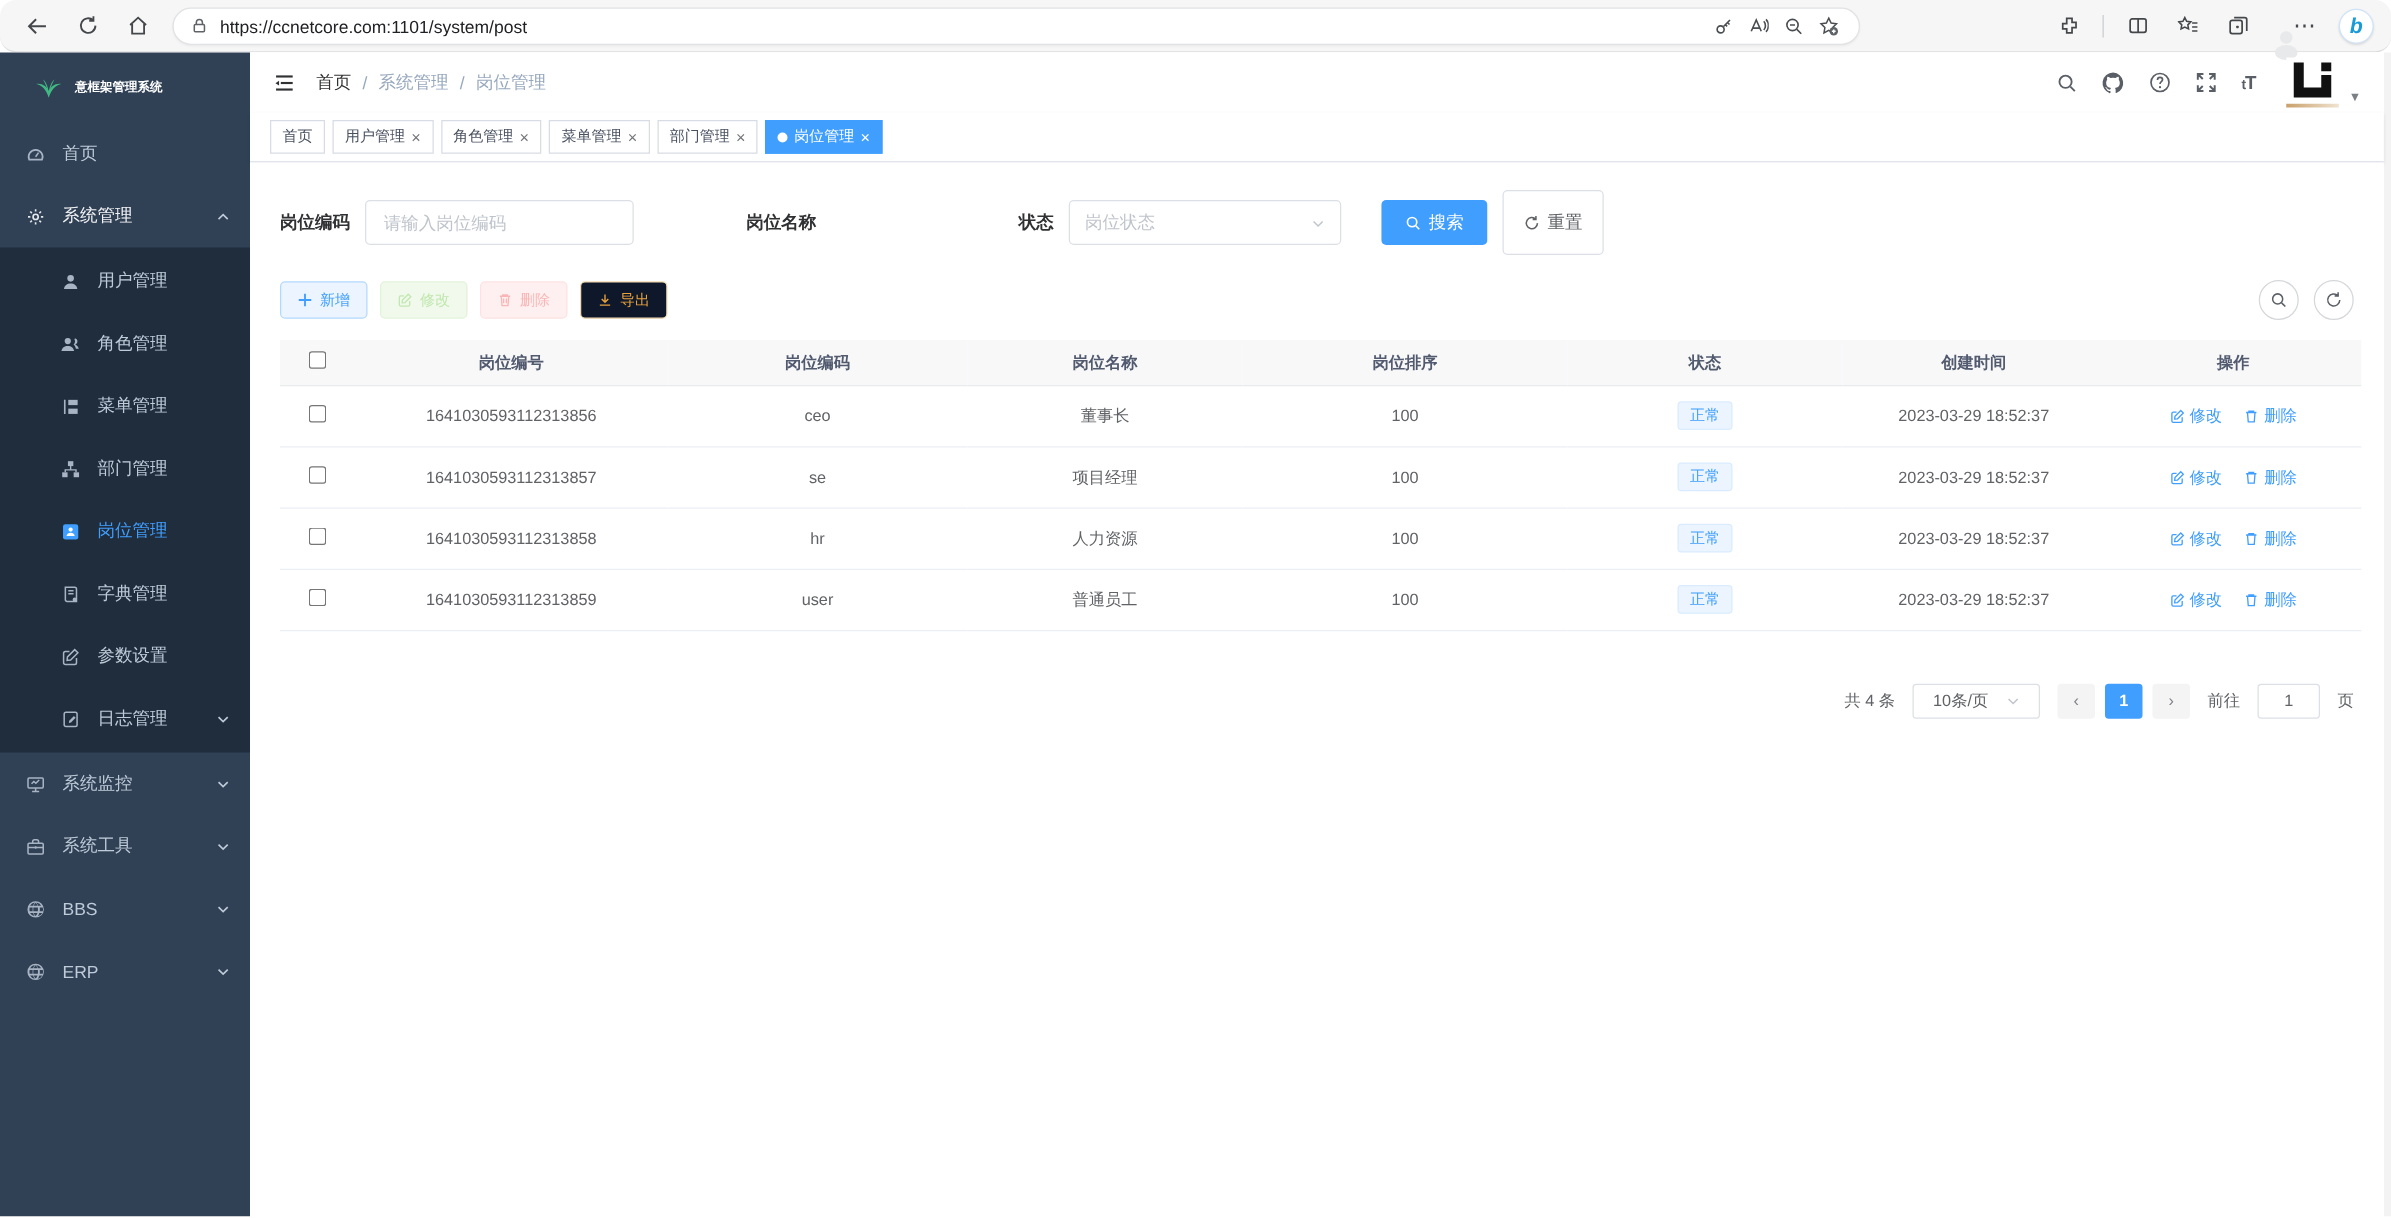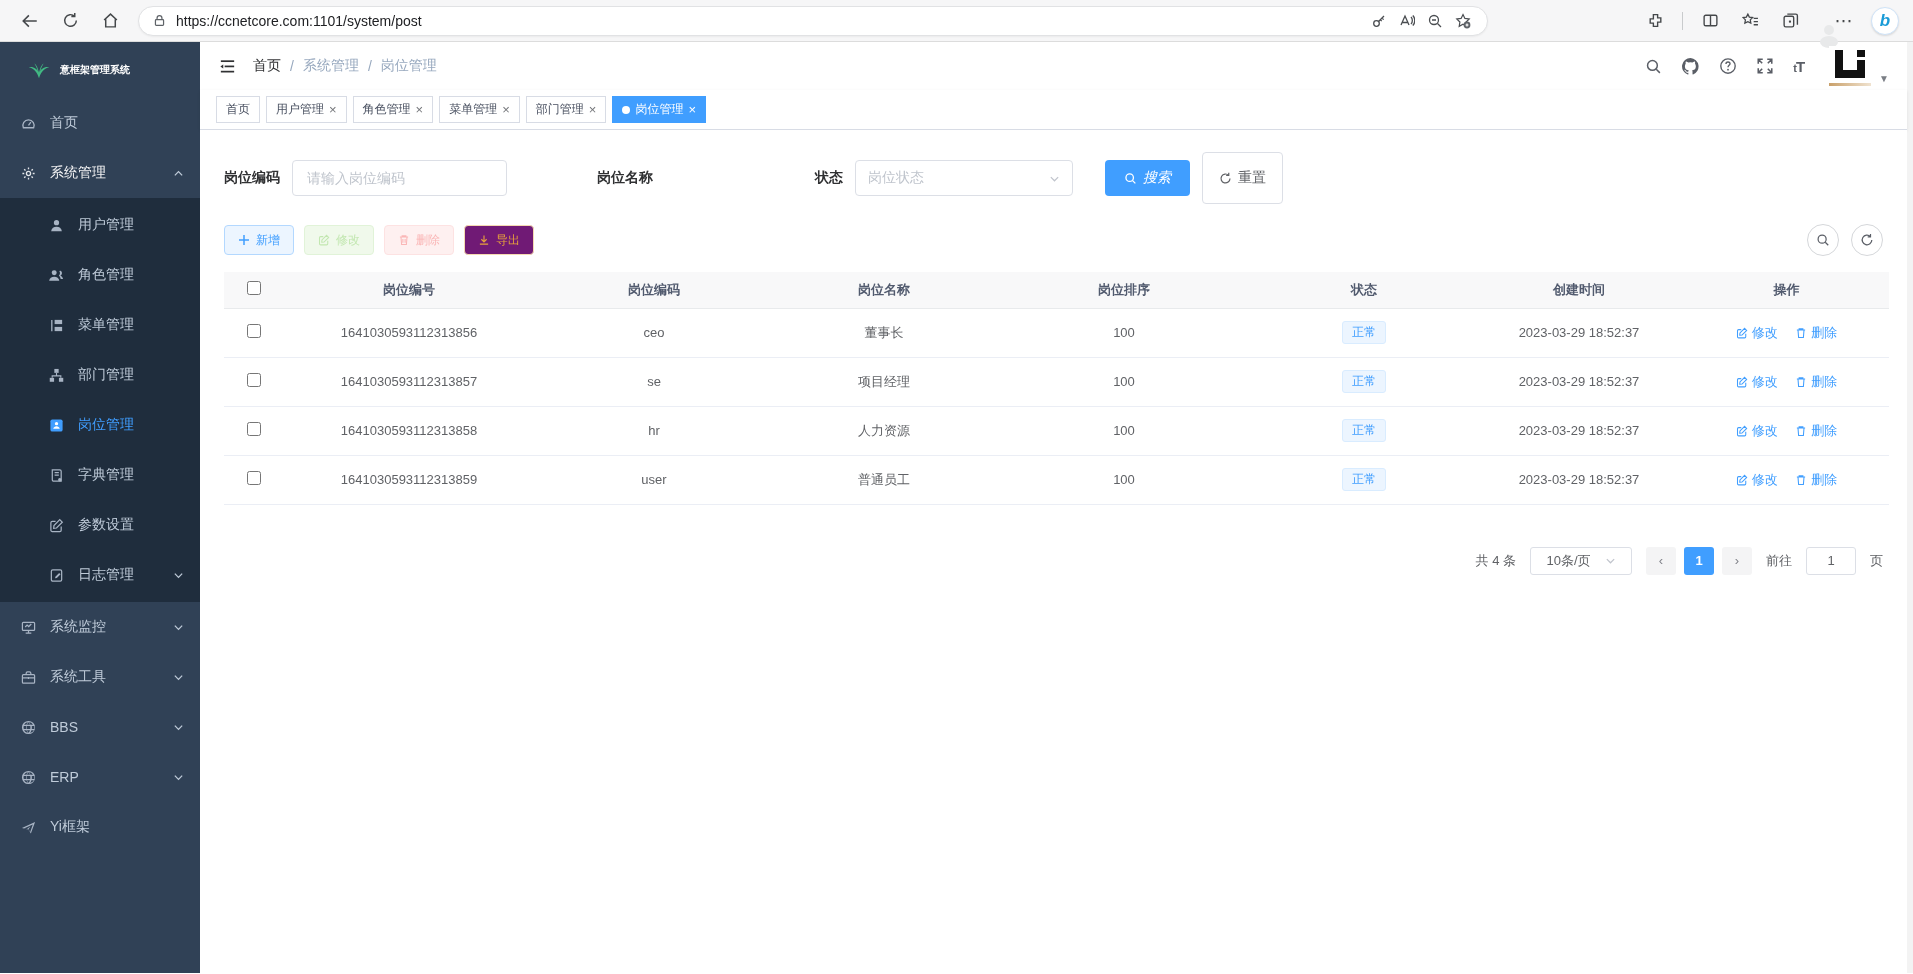--- a/index.html
+++ b/index.html
@@ -1,21 +1,21 @@
 <!DOCTYPE html>
 <html><head>
 <meta charset="utf-8">
 <style>
   * { margin:0; padding:0; box-sizing:border-box; }
   html,body { width:1913px; height:974px; overflow:hidden; }
   body { font-family:"Liberation Sans","DejaVu Sans",sans-serif; background:#fff; font-size:14px; color:#303133; }
   svg { display:block; }
 
   
-  .chrome { height:42px; background:#f6f6f7; border-bottom:1px solid #dcdcdc; display:flex; align-items:center; padding:0 10px; }
+  .chrome { height:42px; background:#f6f6f7; border-bottom:1px solid #dcdcdc; display:flex; align-items:center; padding:0 10px;border-radius:13px; }
   .chrome .navbtn { width:32px; height:32px; display:flex; align-items:center; justify-content:center; color:#45484b; border-radius:4px; margin:0 4px; cursor:pointer; }
   .url-pill { flex:0 0 1350px; height:30px; background:#fff; border:1px solid #e1e2e4; border-radius:15px; display:flex; align-items:center; padding:0 10px 0 14px; margin-left:8px; box-shadow:0 1px 2px rgba(0,0,0,.05); }
   .url-pill .lock { color:#5f6368; margin-right:10px; }
   .url-text { flex:1; font-size:14px; color:#202124; white-space:nowrap; overflow:hidden; }
   .pill-ico { width:28px; height:28px; display:flex; align-items:center; justify-content:center; color:#4a4d51; cursor:pointer; }
   .chrome-right { flex:1; display:flex; align-items:center; justify-content:flex-end; gap:14px; padding-right:4px; }
   .chrome-right .cico { width:26px; height:26px; display:flex; align-items:center; justify-content:center; color:#45484b; cursor:pointer; }
   .vsep { width:1px; height:18px; background:#c9cbcd; }
   .avatar-chrome { width:24px; height:24px; border-radius:50%; background:#a9abad; position:relative; overflow:hidden; }
   .avatar-chrome::before { content:""; position:absolute; left:7px; top:4px; width:10px; height:10px; border-radius:50%; background:#e8e9ea; }
@@ -67,30 +67,30 @@
 
   
   .filter-row { display:flex; align-items:center; margin-bottom:20px; }
   .f-label { font-weight:bold; color:#303133; font-size:14px; margin-right:12px; white-space:nowrap; }
   .f-input { width:215px; height:36px; border:1px solid #dcdfe6; border-radius:4px; padding:0 14px; font-size:14px; color:#606266; outline:none; font-family:inherit; }
   .f-input::placeholder { color:#bfc4cc; }
   .gap1 { width:90px; } .gap2 { width:60px; }
   .f-select { width:218px; height:36px; border:1px solid #dcdfe6; border-radius:4px; padding:0 12px; display:flex; align-items:center; justify-content:space-between; color:#bfc4cc; cursor:pointer; }
   .f-select .chev { color:#c0c4cc; }
   .btn { display:inline-flex; align-items:center; justify-content:center; gap:6px; border-radius:4px; cursor:pointer; font-size:14px; border:1px solid transparent; }
-  .btn-search { background:#409eff; color:#fff; height:36px; padding:0 18px; margin-left:32px;font-style:italic; }
+  .btn-search { background:#409eff; color:#fff; height:36px; padding:0 18px; margin-left:32px; }
   .btn-reset { background:#fff; color:#606266; border-color:#dcdfe6; height:52px; padding:0 16px; margin-left:12px; }
 
   
   .tool-row { display:flex; align-items:center; margin-bottom:16px; }
   .btn-sm { height:30px; padding:0 13px; font-size:12px; margin-right:10px; }
   .btn-add { background:#ecf5ff; border-color:#b3d8ff; color:#409eff; }
   .btn-edit { background:#f0f9eb; border-color:#e1f3d8; color:#c2e7b0; cursor:not-allowed; }
   .btn-del { background:#fef0f0; border-color:#fde2e2; color:#fab6b6; cursor:not-allowed; }
-  .btn-exp { background:#701a75; border-color:#f5dab1; color:#e6a23c; }
+  .btn-exp { background:#0f172a; border-color:#f5dab1; color:#e6a23c; }
   .tool-right { margin-left:auto; display:flex; gap:12px; }
   .circle-btn { width:32px; height:32px; border-radius:50%; border:1px solid #d5d7da; background:#fff; color:#5a5e66; display:flex; align-items:center; justify-content:center; cursor:pointer; }
 
   
   table { width:100%; border-collapse:collapse; table-layout:fixed; }
   thead th { background:#f8f8f9; color:#515a6e; font-size:13px; font-weight:bold; height:36px; text-align:center; border-bottom:1px solid #e8eaec; }
   tbody td { height:49px; text-align:center; font-size:13px; color:#606266; border-bottom:1px solid #ebeef5; }
   .chk { width:14px; height:14px; accent-color:#409eff; cursor:pointer; }
   .tag { display:inline-block; background:#ecf5ff; border:1px solid #d9ecff; color:#409eff; border-radius:3px; font-size:12px; padding:3px 9px; line-height:1.2; cursor:pointer; }
   .op-link { color:#409eff; font-size:13px; cursor:pointer; display:inline-flex; align-items:center; gap:4px; text-decoration:none; }
@@ -359,28 +359,20 @@
         <svg width="15" height="15" viewBox="0 0 16 16" fill="currentColor">
             <path d="M8 1a7 7 0 100 14A7 7 0 008 1zm4.8 4H10c-.3-1.2-.8-2.2-1.4-2.9A5.6 5.6 0 0112.8 5zM8 2.4c.7.6 1.3 1.5 1.6 2.6H6.4C6.7 3.9 7.3 3 8 2.4zM2.9 9.5A5.7 5.7 0 012.9 6.5h2.6a11 11 0 000 3zM3.2 11h2.7c.3 1.2.8 2.2 1.4 2.9A5.6 5.6 0 013.2 11zM5.9 5H3.2a5.6 5.6 0 014.1-2.9C6.7 2.8 6.2 3.8 5.9 5zM8 13.6c-.7-.6-1.3-1.5-1.6-2.6h3.2c-.3 1.1-.9 2-1.6 2.6zm1.9-4.1H6.1a9.6 9.6 0 010-3h3.8a9.6 9.6 0 010 3zm-.2 4.4c.6-.7 1.1-1.7 1.4-2.9h2.7a5.6 5.6 0 01-4.1 2.9zm1.8-4.4a11 11 0 000-3h2.6a5.7 5.7 0 010 3z"></path>
           </svg>
       </span>
       <span>ERP</span>
       <span class="arrow">
         <svg width="11" height="11" viewBox="0 0 12 12" fill="none" stroke="currentColor" stroke-width="1.4">
             <path d="M2 4l4 4 4-4"></path>
           </svg>
       </span>
-    </div>
-    <div class="menu-item">
-      <span class="mi-icon">
-        <svg width="15" height="15" viewBox="0 0 16 16" fill="currentColor">
-            <path d="M1 8.5L15 2l-4.5 12.5-2.6-4.4L1 8.5zm7 1.4l1.8 3 2.8-8.2-9.5 4.3 3 .8 4-3.2z"></path>
-          </svg>
-      </span>
-      <span>Yi框架</span>
     </div>
   </div>
 
   <div class="main">
 
     <div class="navbar">
       <span class="hamburger">
         <svg width="19" height="19" viewBox="0 0 20 20" fill="currentColor">
             <rect x="3" y="3.5" width="14" height="1.8"></rect>
             <rect x="7" y="9" width="10" height="1.8"></rect>

